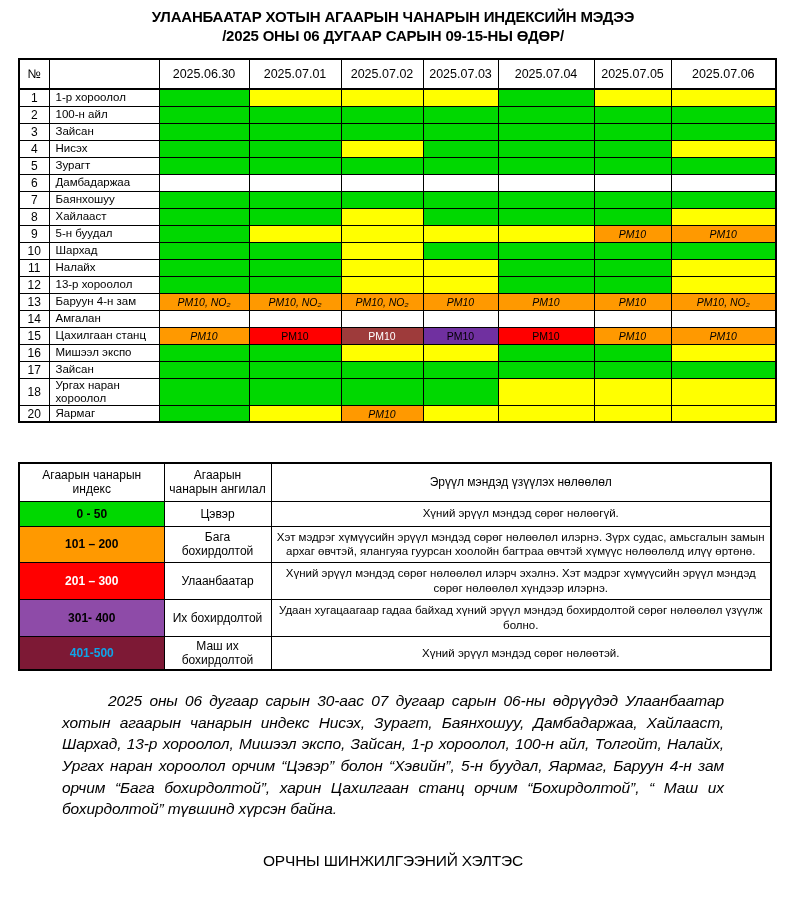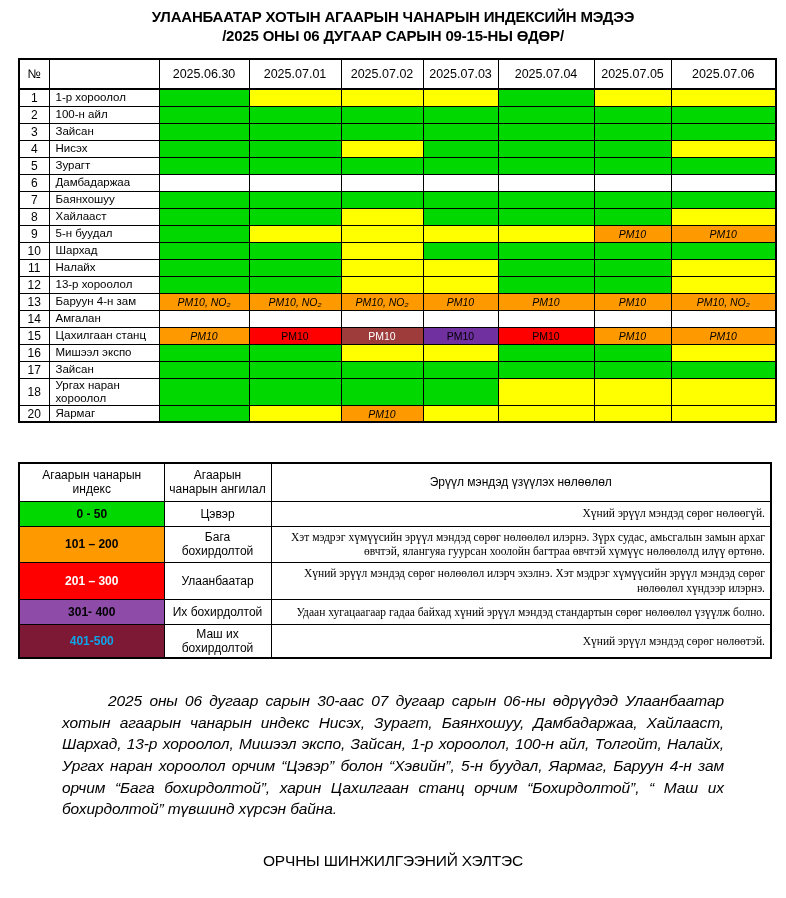--- a/index.html
+++ b/index.html
@@ -23,21 +23,21 @@
   .main-table td.num { font-size:12px; text-align:center; }
   .main-table td.name { font-size:11.5px; text-align:left; padding-left:6px; line-height:1.15; white-space:normal; }
   .main-table td.aqi { font-weight:normal; }
 
   
   .legend-table { position:absolute; top:462px; left:18px; width:752px; border:2px solid #000; }
   .legend-table th, .legend-table td { border:1px solid #000; padding:2px 4px; vertical-align:middle; }
   .legend-table thead th { height:38px; font-size:12px; font-weight:normal; text-align:center; line-height:1.2; }
   .legend-table td.range { font-size:12px; font-weight:bold; text-align:center; height:25px; }
   .legend-table td.cat { font-size:12px; text-align:center; }
-  .legend-table td.desc { font-size:11.5px; text-align:right; line-height:1.3; padding:3px 5px;font-family:Liberation Serif, serif; }
+  .legend-table td.desc { font-size:11.5px; text-align:center; line-height:1.3; padding:3px 5px; }
 
   .summary { position:absolute; top:690px; left:62px; width:662px;
     font-size:15.5px; line-height:1.4; text-align:justify; text-indent:46px; letter-spacing:-0.1px;font-style:italic; }
 
   .footer-block { position:absolute; top:850px; left:0; width:786px; text-align:center; }
   .footer-line { font-size:15.5px; line-height:1.45; letter-spacing:-0.2px; }
 </style>
 </head>
 <body>
 
@@ -309,21 +309,21 @@
         <td class="desc">Хэт мэдрэг хүмүүсийн эрүүл мэндэд  сөрөг нөлөөлөл илэрнэ. Зүрх судас, амьсгалын замын архаг өвчтэй, ялангуяа гуурсан хоолойн багтраа өвчтэй хүмүүс нөлөөлөлд илүү өртөнө.</td>
       </tr>
       <tr>
         <td class="range" style="background: rgb(255, 0, 0); color: rgb(255, 255, 255);">201 – 300</td>
         <td class="cat">Улаанбаатар</td>
         <td class="desc">Хүний эрүүл мэндэд сөрөг нөлөөлөл илэрч эхэлнэ. Хэт мэдрэг хүмүүсийн эрүүл мэндэд сөрөг нөлөөлөл хүндээр илэрнэ.</td>
       </tr>
       <tr>
         <td class="range" style="background: rgb(142, 75, 168); margin-left: 13px;">301- 400</td>
         <td class="cat">Их бохирдолтой</td>
-        <td class="desc">Удаан хугацаагаар гадаа байхад хүний эрүүл мэндэд стандартын сөрөг нөлөөлөл үзүүлж болно.</td>
+        <td class="desc">Удаан хугацаагаар гадаа байхад хүний эрүүл мэндэд бохирдолтой сөрөг нөлөөлөл үзүүлж болно.</td>
       </tr>
       <tr>
         <td class="range" style="background: rgb(125, 25, 53); color: #0ea5e9;">401-500</td>
         <td class="cat">Маш их бохирдолтой</td>
         <td class="desc">Хүний эрүүл мэндэд сөрөг нөлөөтэй.</td>
       </tr>
     </tbody>
 </table>
 
 <p class="summary">2025 оны 06 дугаар сарын 30-аас 07 дугаар сарын 06-ны өдрүүдэд Улаанбаатар хотын агаарын чанарын индекс Нисэх, Зурагт, Баянхошуу, Дамбадаржаа,  Хайлааст, Шархад, 13-р хороолол, Мишээл экспо, Зайсан, 1-р хороолол, 100-н айл, Толгойт, Налайх, Ургах наран хороолол орчим “Цэвэр” болон “Хэвийн”, 5-н буудал, Яармаг, Баруун 4-н зам орчим  “Бага бохирдолтой”,  харин Цахилгаан станц орчим “Бохирдолтой”,  “ Маш их бохирдолтой” түвшинд хүрсэн байна.</p>

